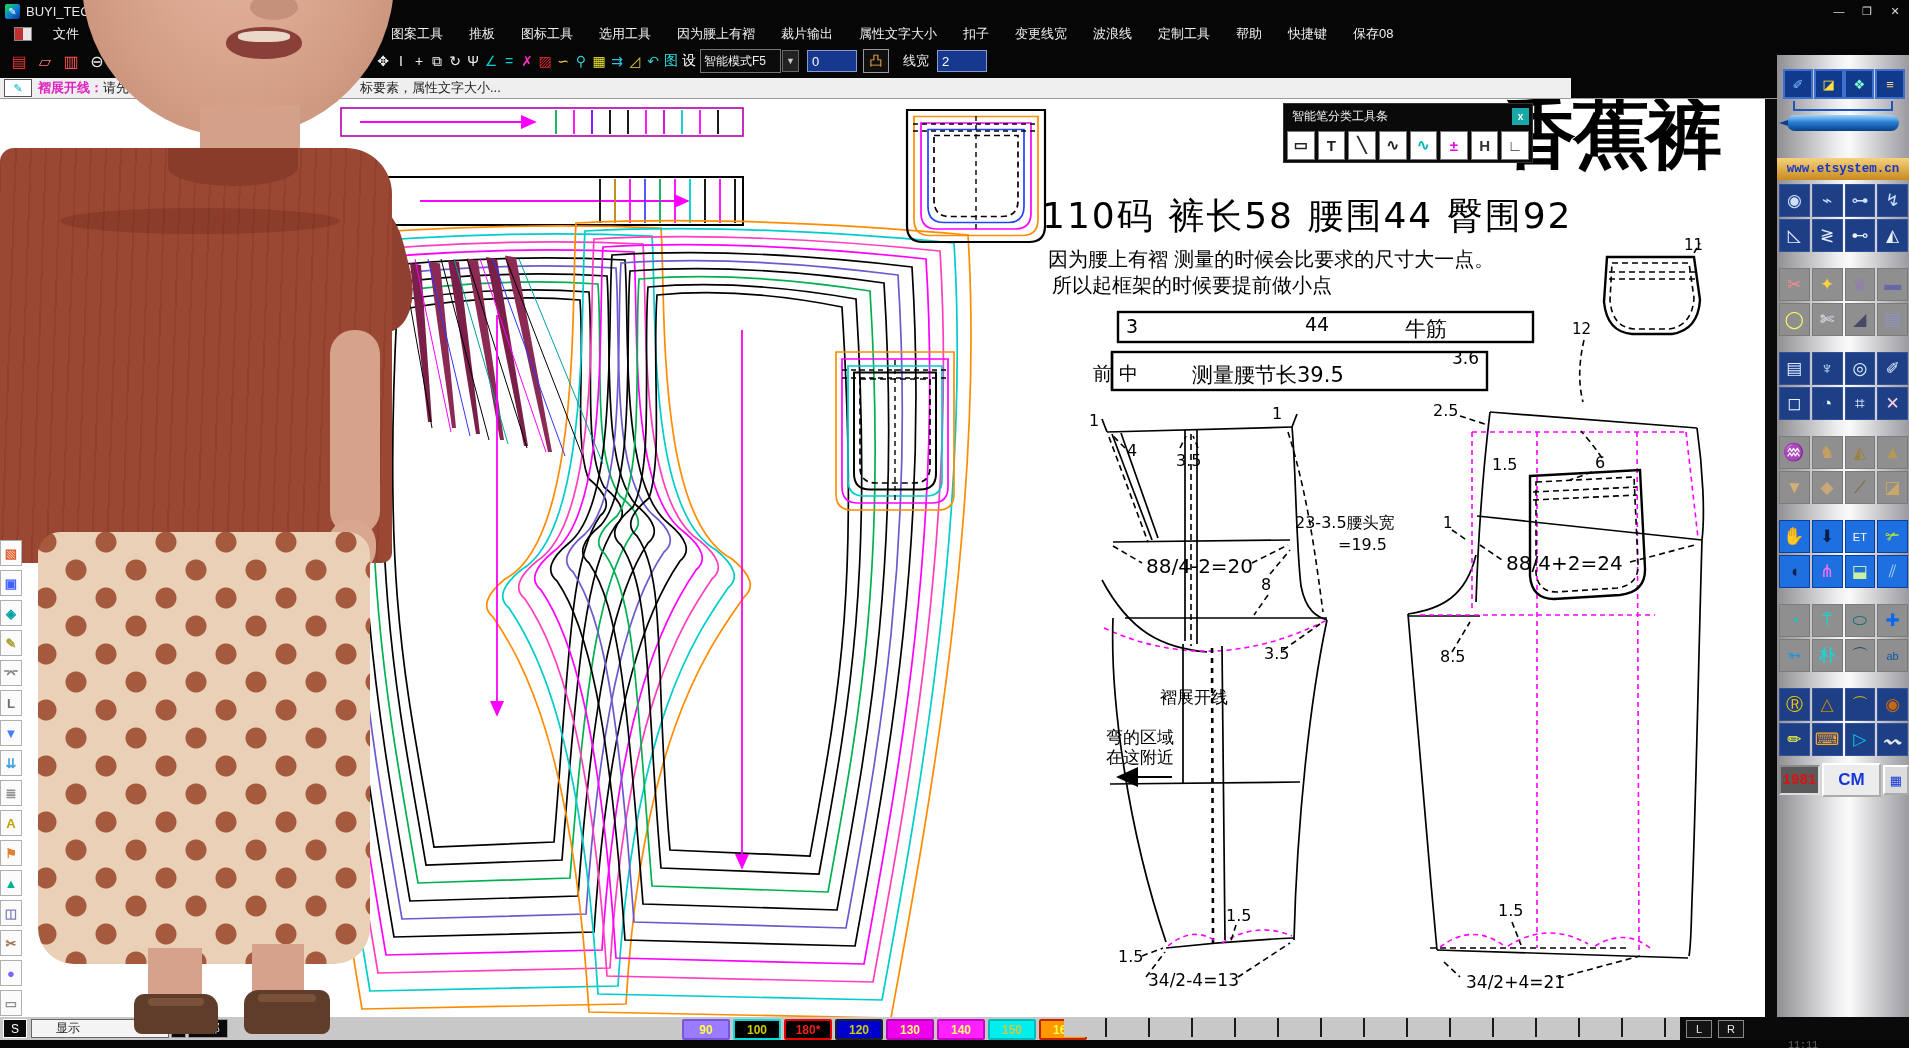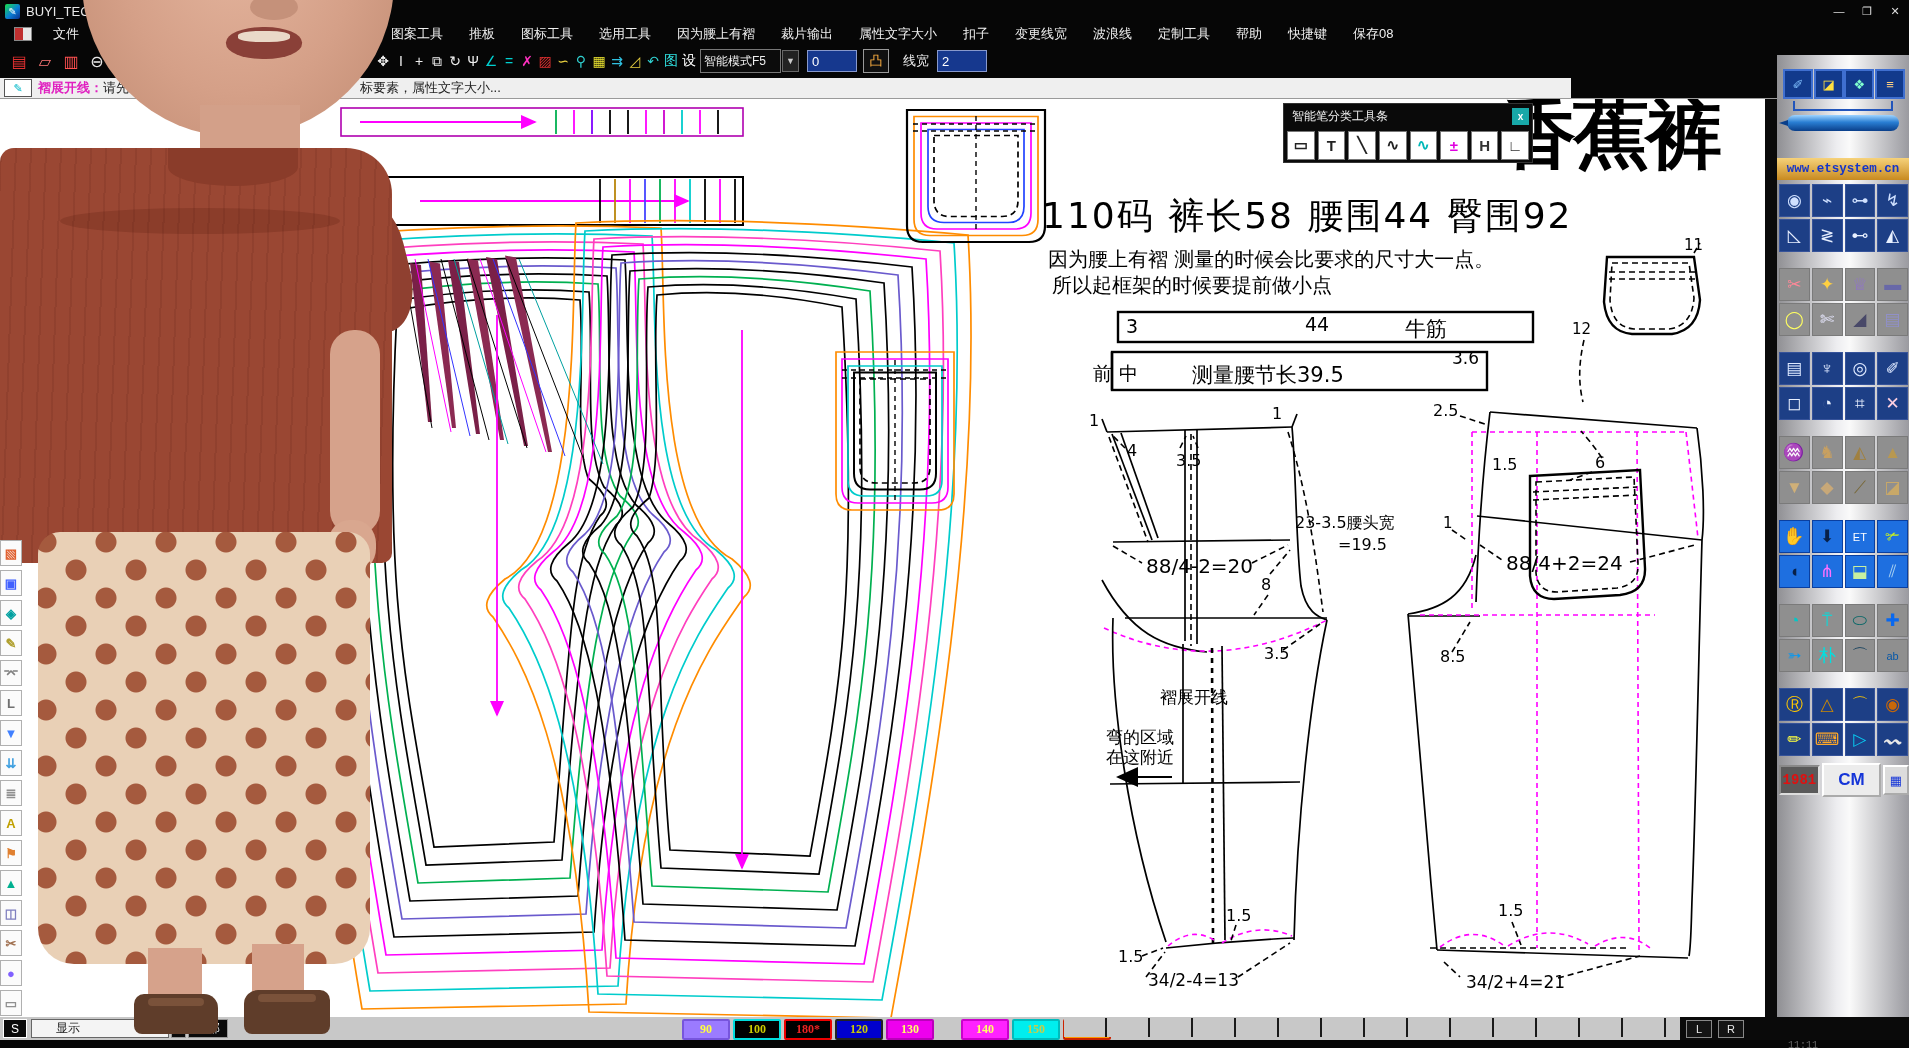--- a/index.html
+++ b/index.html
@@ -127,21 +127,21 @@
   .bottombar{position:absolute;left:0;top:1017px;width:1680px;height:23px;background:#c8c8c8;z-index:20;
              display:flex;align-items:center;}
   .sbtn{width:22px;height:17px;margin-left:3px;background:#0a0a0a;border:1px solid #fff;color:#fff;
         font-size:12px;display:flex;align-items:center;justify-content:center;}
   .dispfield{width:112px;height:17px;margin-left:4px;background:#f4f4f4;border:1px solid #666;
              font-size:12px;color:#222;display:flex;align-items:center;padding-left:24px;}
   .expbtn{width:13px;height:17px;margin-left:2px;background:#0a0a0a;border:1px solid #999;color:#fff;
           font-size:8px;display:flex;align-items:center;justify-content:center;}
   .allbtn{width:38px;height:17px;margin-left:2px;background:#0a0a0a;border:1px solid #999;color:#fff;
           font-size:12px;display:flex;align-items:center;justify-content:center;}
-  .sizes{position:absolute;left:682px;top:2px;display:flex;font-family:Liberation Serif, serif;}
+  .sizes{position:absolute;left:682px;top:2px;display:flex;}
   .szbtn{min-width:40px;height:17px;margin-right:3px;border:2px solid;border-radius:2px;
          display:flex;align-items:center;justify-content:center;font-size:12px;font-weight:bold;padding:0 2px;}
   .cells{position:absolute;left:1064px;top:1px;display:flex;}
   .cell{width:41px;height:19px;background:#c8c8c8;border-right:2px solid #1a1a1a;}
   .bottomblack{position:absolute;left:1680px;top:1017px;width:229px;height:23px;background:#0a0a0a;z-index:20;
                display:flex;align-items:center;}
   .lrbtn{width:24px;height:16px;margin-left:6px;background:#141414;border:1px solid #888;color:#e8e8e8;
          font-size:11px;display:flex;align-items:center;justify-content:center;}
   .bottomstrip{position:absolute;left:0;top:1040px;width:1909px;height:8px;background:#060606;z-index:21;
                overflow:hidden;}
@@ -874,21 +874,21 @@
   <div class="dispfield">显示</div>
   <div class="expbtn">▶</div>
   <div class="allbtn">全部</div>
   <div class="sizes">
 
   <div class="szbtn" style="background: rgb(155, 123, 255); border-color: rgb(119, 85, 221); color: rgb(255, 255, 64);">90</div>
       <div class="szbtn" style="background: rgb(0, 0, 0); border-color: rgb(0, 221, 221); color: rgb(204, 204, 0);">100</div>
       <div class="szbtn" style="background: rgb(0, 0, 0); border-color: rgb(238, 0, 0); color: rgb(238, 34, 34);">180*</div>
       <div class="szbtn" style="background: rgb(0, 0, 204); border-color: rgb(34, 34, 34); color: rgb(204, 204, 0);">120</div>
       <div class="szbtn" style="background: rgb(238, 0, 238); border-color: rgb(187, 0, 187); color: rgb(255, 255, 102); text-align: center;">130</div>
-      <div class="szbtn" style="background: rgb(255, 34, 255); border-color: rgb(204, 0, 204); color: rgb(255, 255, 102); margin-left: 24px;">140</div>
+      <div class="szbtn" style="background: rgb(255, 34, 255); border-color: rgb(204, 0, 204); color: rgb(255, 255, 102);">140</div>
       <div class="szbtn" style="background: rgb(0, 238, 238); border-color: rgb(0, 187, 187); color: rgb(204, 204, 68);">150</div>
       <div class="szbtn" style="background: rgb(255, 153, 0); border-color: rgb(204, 34, 0); color: rgb(255, 255, 68);">160</div>
     </div>
   <div class="cells">
       <div class="cell"></div>
       <div class="cell"></div>
       <div class="cell"></div>
       <div class="cell"></div>
       <div class="cell"></div>
       <div class="cell"></div>

